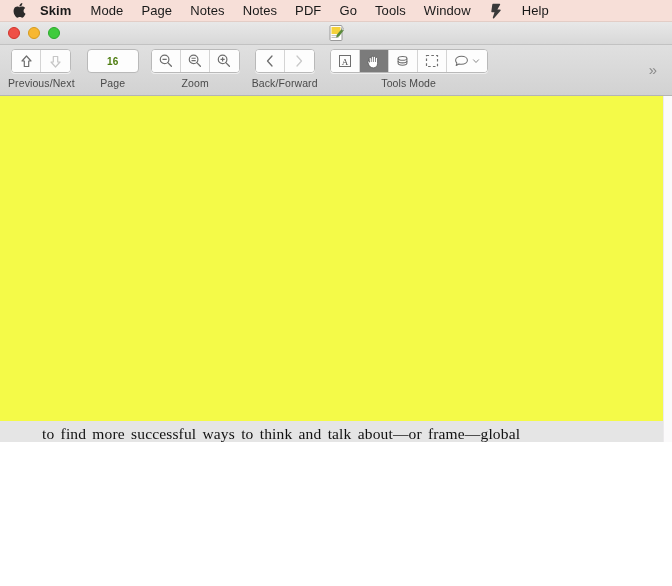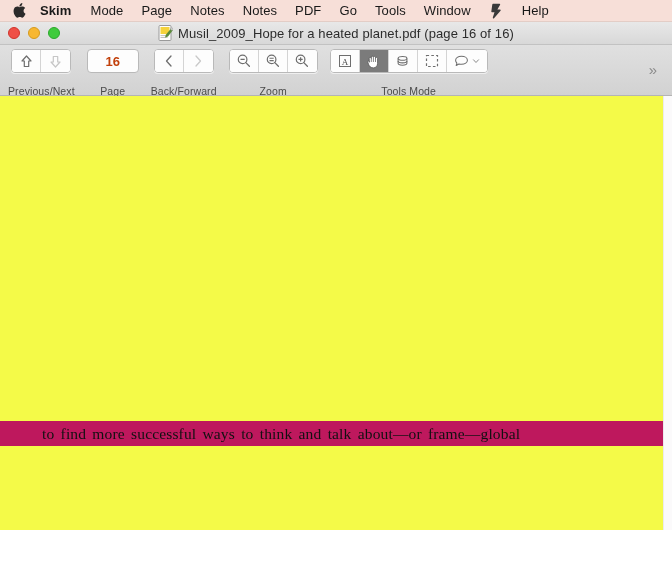--- a/index.html
+++ b/index.html
@@ -9,21 +9,21 @@
     height: 586px;
     overflow: hidden;
     background: #ffffff;
     font-family: "Liberation Sans", sans-serif;
     -webkit-font-smoothing: antialiased;
   }
 
   #app {
     position: relative;
     width: 672px;
-    height: 530px;
+    height: 442px;
     overflow: hidden;
   }
 
   
   .menubar {
     position: absolute;
     top: 0; left: 0;
     width: 672px;
     height: 22px;
     background: #f7dfd8;
@@ -148,28 +148,28 @@
     width: 52px;
     height: 24px;
     background: #fdfdfd;
     border: 1px solid #b9b9b9;
     border-radius: 4px;
     display: flex;
     align-items: center;
     justify-content: center;
   }
   .pagefield span {
-    font-size: 13px;
-    color: #c2410c;
+    font-size: 10px;
+    color: #4d7c0f;
     font-weight: 600;
   }
   .tb-label {
     font-size: 10.5px;
     color: #4a4a4a;
-    margin-top: 12px;
+    margin-top: 4px;
     white-space: nowrap;
     letter-spacing: 0.1px;
   }
   .overflow {
     position: absolute;
     right: 10px;
     top: 14px;
     width: 20px;
     height: 20px;
     display: flex;
@@ -188,21 +188,21 @@
     height: 490px;
     background: #f4fa48;
     overflow: hidden;
   }
   .textband {
     position: absolute;
     left: 0;
     top: 325px;
     width: 663px;
     height: 25px;
-    background: #be185d;
+    background: #e5e5e5;
     display: flex;
     align-items: center;
   }
   .pagetext {
     font-family: "Liberation Serif", serif;
     font-size: 15.5px;
     color: #111111;
     white-space: nowrap;
     padding-left: 42px;
     letter-spacing: 0.15px;
@@ -256,21 +256,20 @@
       <span>
         <svg class="doc-icon" viewBox="0 0 15 16">
           <rect x="1" y="0.5" width="12" height="15" rx="1" fill="#fefefe" stroke="#9a9a9a" stroke-width="1"></rect>
           <rect x="2.5" y="2" width="9" height="7" fill="#f5d23c"></rect>
           <rect x="2.5" y="10.2" width="7" height="0.9" fill="#b8b8b8"></rect>
           <rect x="2.5" y="12" width="7" height="0.9" fill="#b8b8b8"></rect>
           <path d="M13.5 3 L8 9.5 L7 12.5 L10 11.5 L15 5 Z" fill="#5a8a3a"></path>
           <path d="M13.8 2.6 L15.2 4.2 L14 5.5 L12.4 4 Z" fill="#e0e0e0" stroke="#8a8a8a" stroke-width="0.5"></path>
         </svg>
       </span>
-      <span class="title-text">Musil_2009_Hope for a heated planet.pdf (page 16 of 16)</span>
     </div>
   </div>
 
   <div class="toolbar">
     <div class="tb-groups">
 
       <div class="tb-group">
         <div class="seg">
           <div class="btn">
             <svg width="15" height="15" viewBox="0 0 15 15">
@@ -284,36 +283,20 @@
           </div>
         </div>
         <div class="tb-label">Previous/Next</div>
       </div>
 
       <div class="tb-group">
         <div class="pagefield">
           <span>16</span>
         </div>
         <div class="tb-label">Page</div>
-      </div>
-
-      <div class="tb-group">
-        <div class="seg">
-          <div class="btn">
-            <svg width="14" height="14" viewBox="0 0 14 14">
-              <path d="M9 2 L4.5 7 L9 12" fill="none" stroke="#6e6e6e" stroke-width="1.3" stroke-linecap="round" stroke-linejoin="round"></path>
-            </svg>
-          </div>
-          <div class="btn">
-            <svg width="14" height="14" viewBox="0 0 14 14">
-              <path d="M5 2 L9.5 7 L5 12" fill="none" stroke="#c9c9c9" stroke-width="1.3" stroke-linecap="round" stroke-linejoin="round"></path>
-            </svg>
-          </div>
-        </div>
-        <div class="tb-label">Back/Forward</div>
       </div>
 
       <div class="tb-group">
         <div class="seg">
           <div class="btn">
             <svg width="16" height="16" viewBox="0 0 16 16">
               <circle cx="6.6" cy="6.4" r="4.3" fill="none" stroke="#6e6e6e" stroke-width="1.2"></circle>
               <line x1="9.8" y1="9.6" x2="13.4" y2="13.2" stroke="#6e6e6e" stroke-width="1.3" stroke-linecap="round"></line>
               <line x1="4.5" y1="6.4" x2="8.7" y2="6.4" stroke="#6e6e6e" stroke-width="1.2"></line>
             </svg>
@@ -329,20 +312,36 @@
           <div class="btn">
             <svg width="16" height="16" viewBox="0 0 16 16">
               <circle cx="6.6" cy="6.4" r="4.3" fill="none" stroke="#6e6e6e" stroke-width="1.2"></circle>
               <line x1="9.8" y1="9.6" x2="13.4" y2="13.2" stroke="#6e6e6e" stroke-width="1.3" stroke-linecap="round"></line>
               <line x1="4.5" y1="6.4" x2="8.7" y2="6.4" stroke="#6e6e6e" stroke-width="1.2"></line>
               <line x1="6.6" y1="4.3" x2="6.6" y2="8.5" stroke="#6e6e6e" stroke-width="1.2"></line>
             </svg>
           </div>
         </div>
         <div class="tb-label">Zoom</div>
+      </div>
+
+      <div class="tb-group">
+        <div class="seg">
+          <div class="btn">
+            <svg width="14" height="14" viewBox="0 0 14 14">
+              <path d="M9 2 L4.5 7 L9 12" fill="none" stroke="#6e6e6e" stroke-width="1.3" stroke-linecap="round" stroke-linejoin="round"></path>
+            </svg>
+          </div>
+          <div class="btn">
+            <svg width="14" height="14" viewBox="0 0 14 14">
+              <path d="M5 2 L9.5 7 L5 12" fill="none" stroke="#c9c9c9" stroke-width="1.3" stroke-linecap="round" stroke-linejoin="round"></path>
+            </svg>
+          </div>
+        </div>
+        <div class="tb-label">Back/Forward</div>
       </div>
 
       <div class="tb-group">
         <div class="seg">
           <div class="btn">
             <svg width="16" height="16" viewBox="0 0 16 16">
               <rect x="2.5" y="2.5" width="11" height="11" fill="none" stroke="#6e6e6e" stroke-width="1"></rect>
               <text x="8" y="11.6" font-family="Liberation Serif, serif" font-size="9" fill="#4a4a4a" text-anchor="middle">A</text>
             </svg>
           </div>

